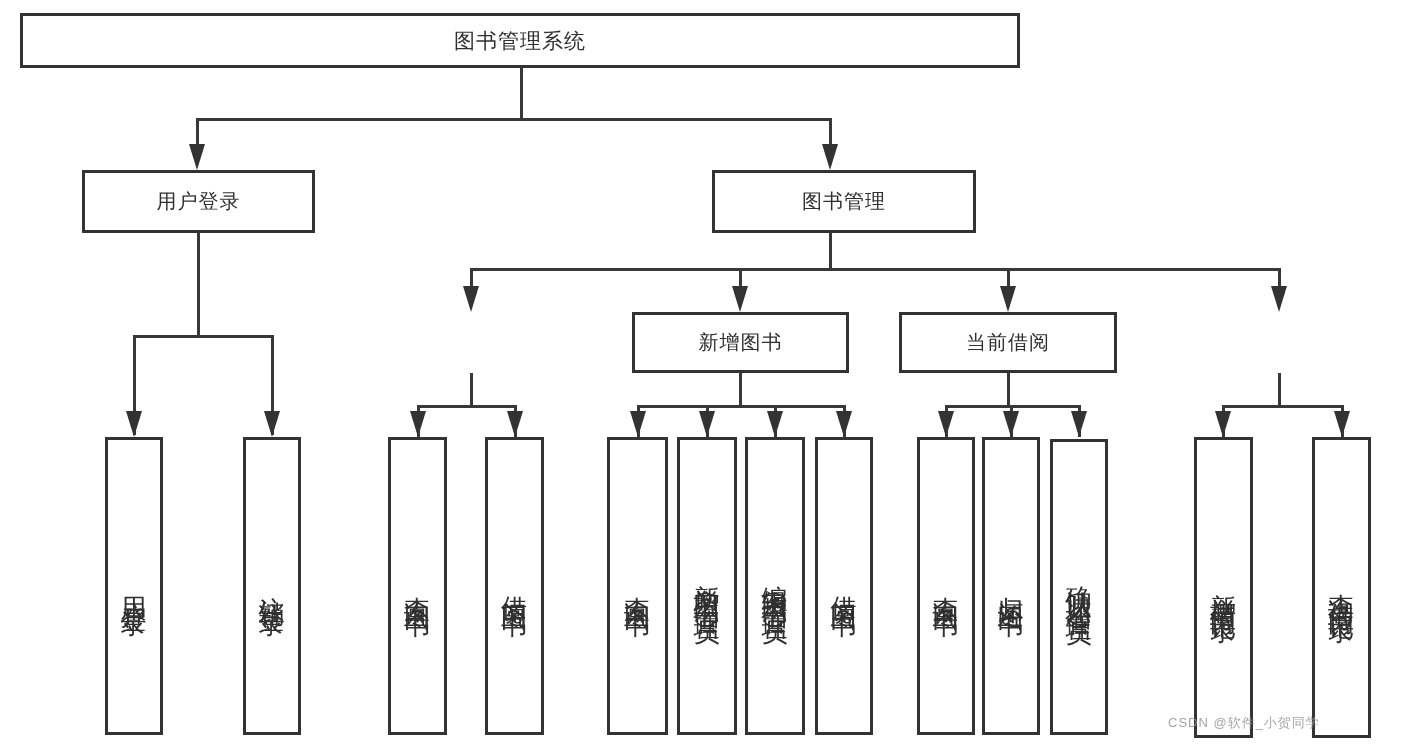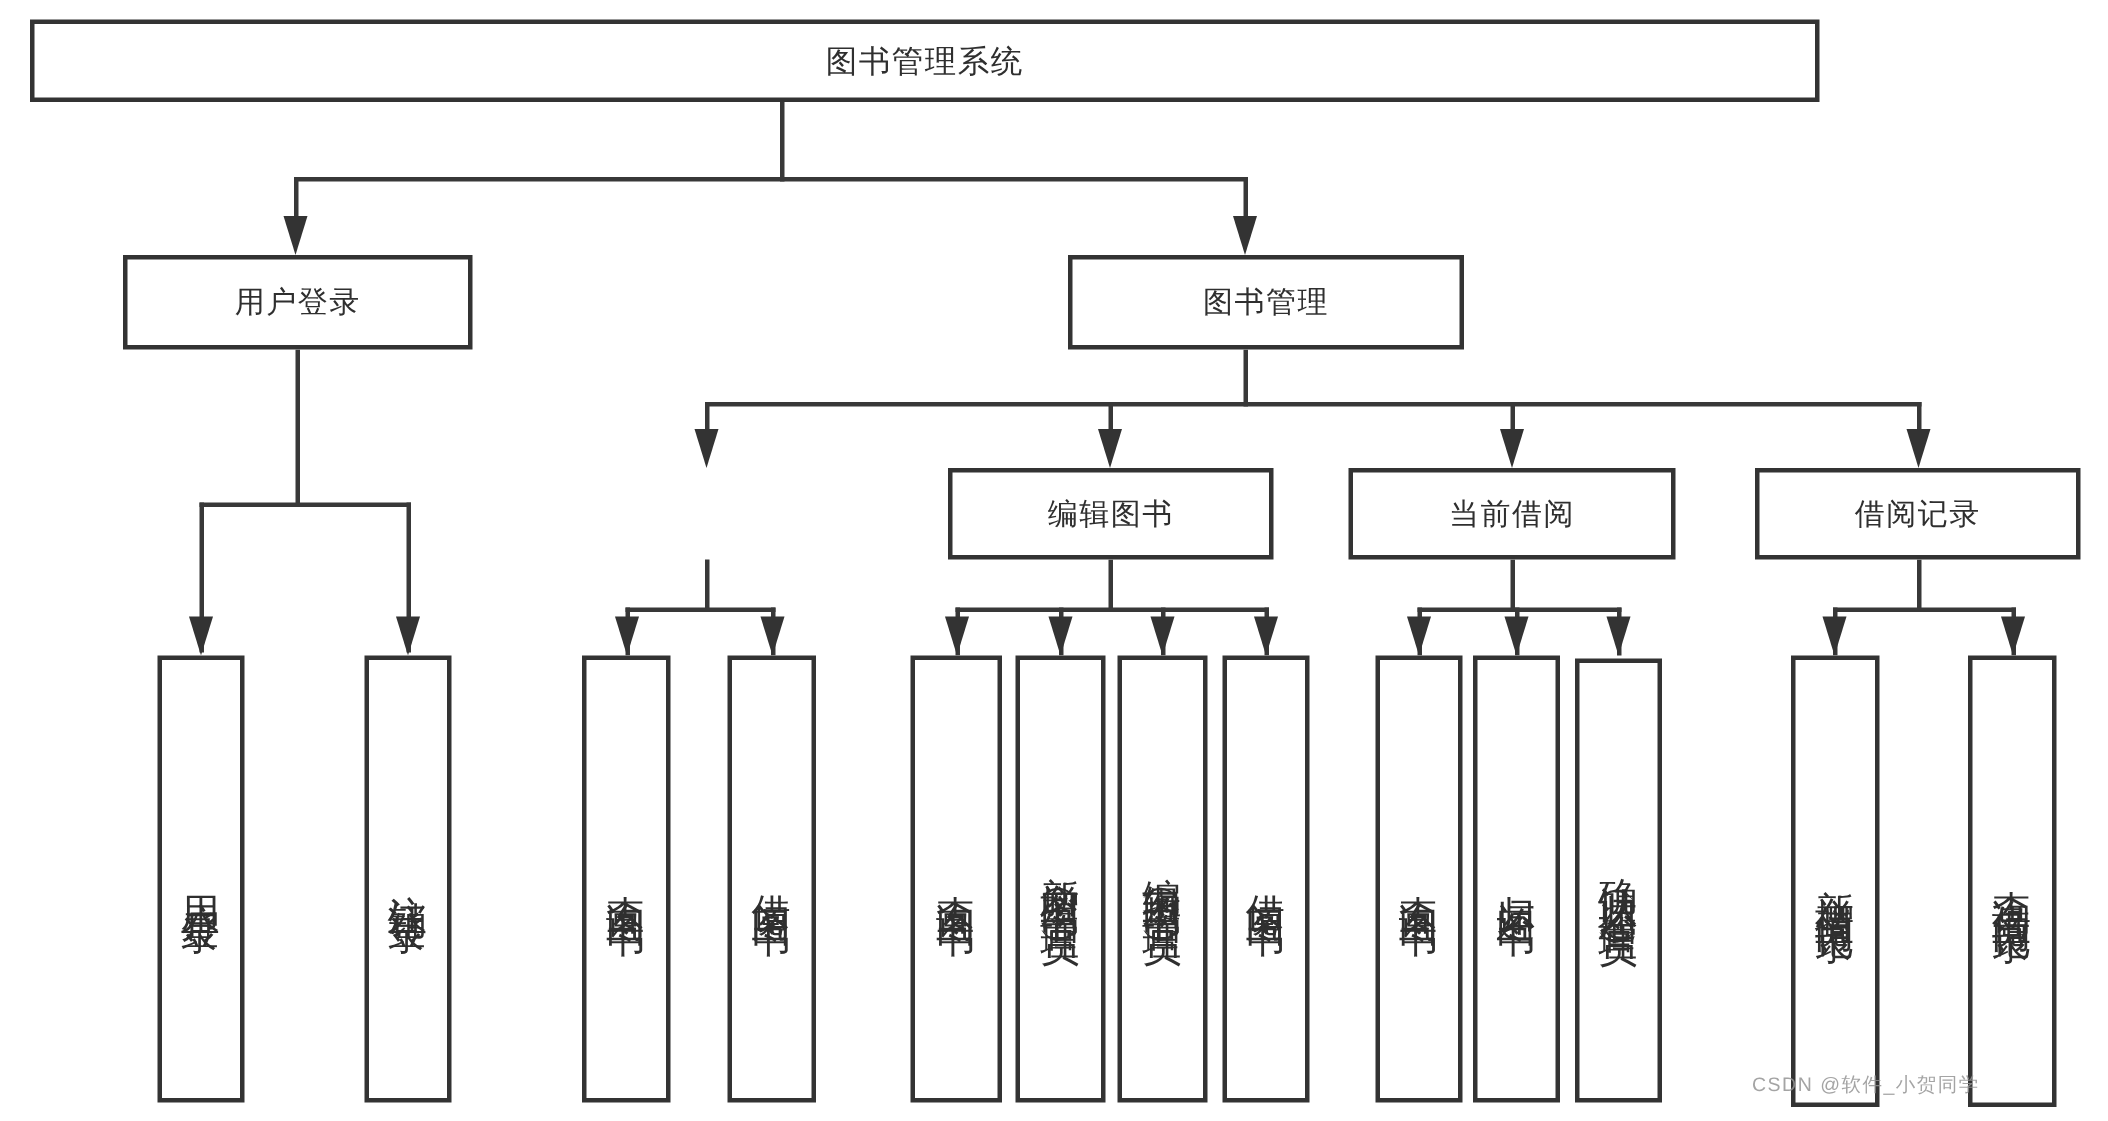--- a/index.html
+++ b/index.html
@@ -63,21 +63,21 @@
     letter-spacing: 1px;
     white-space: nowrap;
     z-index: 3;
   }
 </style>
 </head>
 <body>
 
 <div class="stage">
 
-  <div class="box root" style="left:20px; top:13px; width:1193px; height:55px;">
+  <div class="box root" style="left:20px; top:13px; width:1000px; height:55px;">
     <span>图书管理系统</span>
   </div>
 
   <div class="vline" style="left:520px; top:68px; height:53px;"></div>
   <div class="hline" style="left:196px; top:118px; width:636px;"></div>
   <div class="vline" style="left:196px; top:118px; height:34px;"></div>
   <div class="vline" style="left:829px; top:118px; height:34px;"></div>
   <div class="arrow" style="left:189px; top:144px;"></div>
   <div class="arrow" style="left:822px; top:144px;"></div>
 
@@ -100,27 +100,24 @@
   <div class="vline" style="left:470px; top:268px; height:36px;"></div>
   <div class="vline" style="left:739px; top:268px; height:36px;"></div>
   <div class="vline" style="left:1007px; top:268px; height:36px;"></div>
   <div class="vline" style="left:1278px; top:268px; height:36px;"></div>
   <div class="arrow" style="left:463px; top:286px;"></div>
   <div class="arrow" style="left:732px; top:286px;"></div>
   <div class="arrow" style="left:1000px; top:286px;"></div>
   <div class="arrow" style="left:1271px; top:286px;"></div>
 
   <div class="box lvl" style="left:632px; top:312px; width:217px; height:61px;">
-    <span>编辑图书</span>
+    <span>新增图书</span>
   </div>
   <div class="box lvl" style="left:899px; top:312px; width:218px; height:61px;">
     <span>当前借阅</span>
-  </div>
-  <div class="box lvl" style="left:1170px; top:312px; width:217px; height:61px;">
-    <span>借阅记录</span>
   </div>
 
   <div class="vline" style="left:470px; top:373px; height:34px;"></div>
   <div class="hline" style="left:417px; top:405px; width:100px;"></div>
   <div class="vline" style="left:417px; top:405px; height:32px;"></div>
   <div class="vline" style="left:514px; top:405px; height:32px;"></div>
   <div class="arrow" style="left:410px; top:411px;"></div>
   <div class="arrow" style="left:507px; top:411px;"></div>
 
   <div class="vline" style="left:739px; top:373px; height:34px;"></div>

